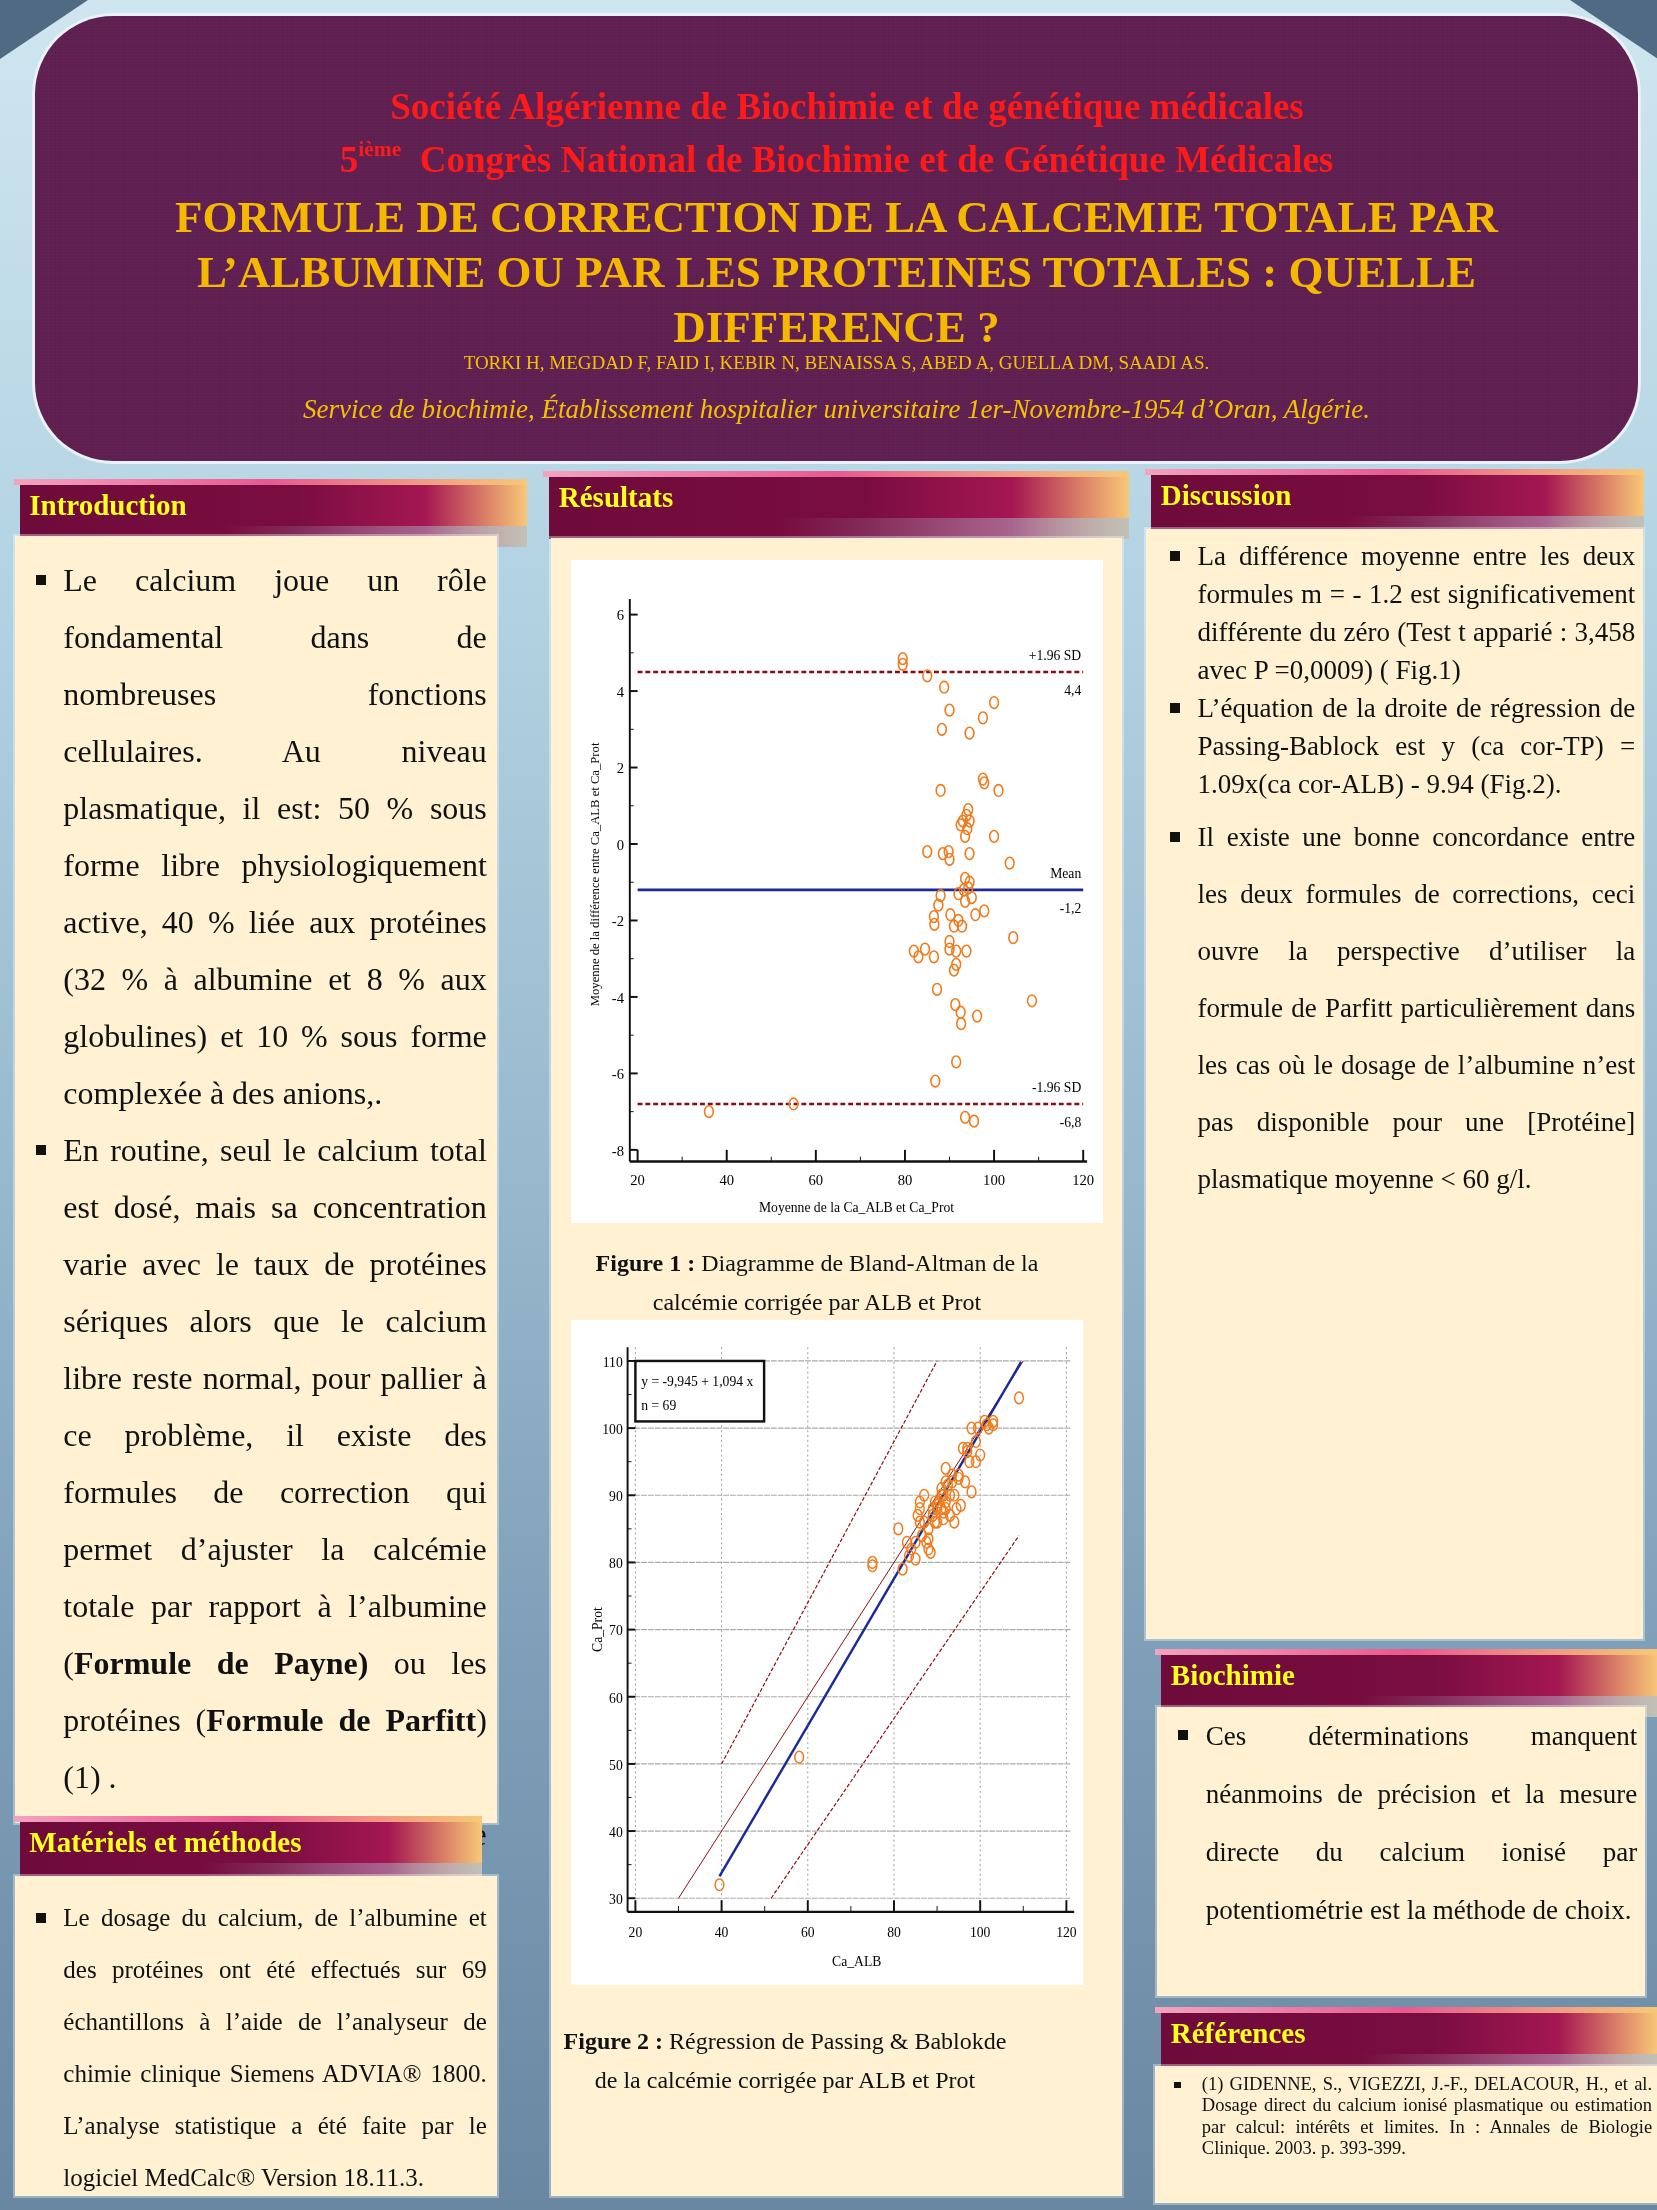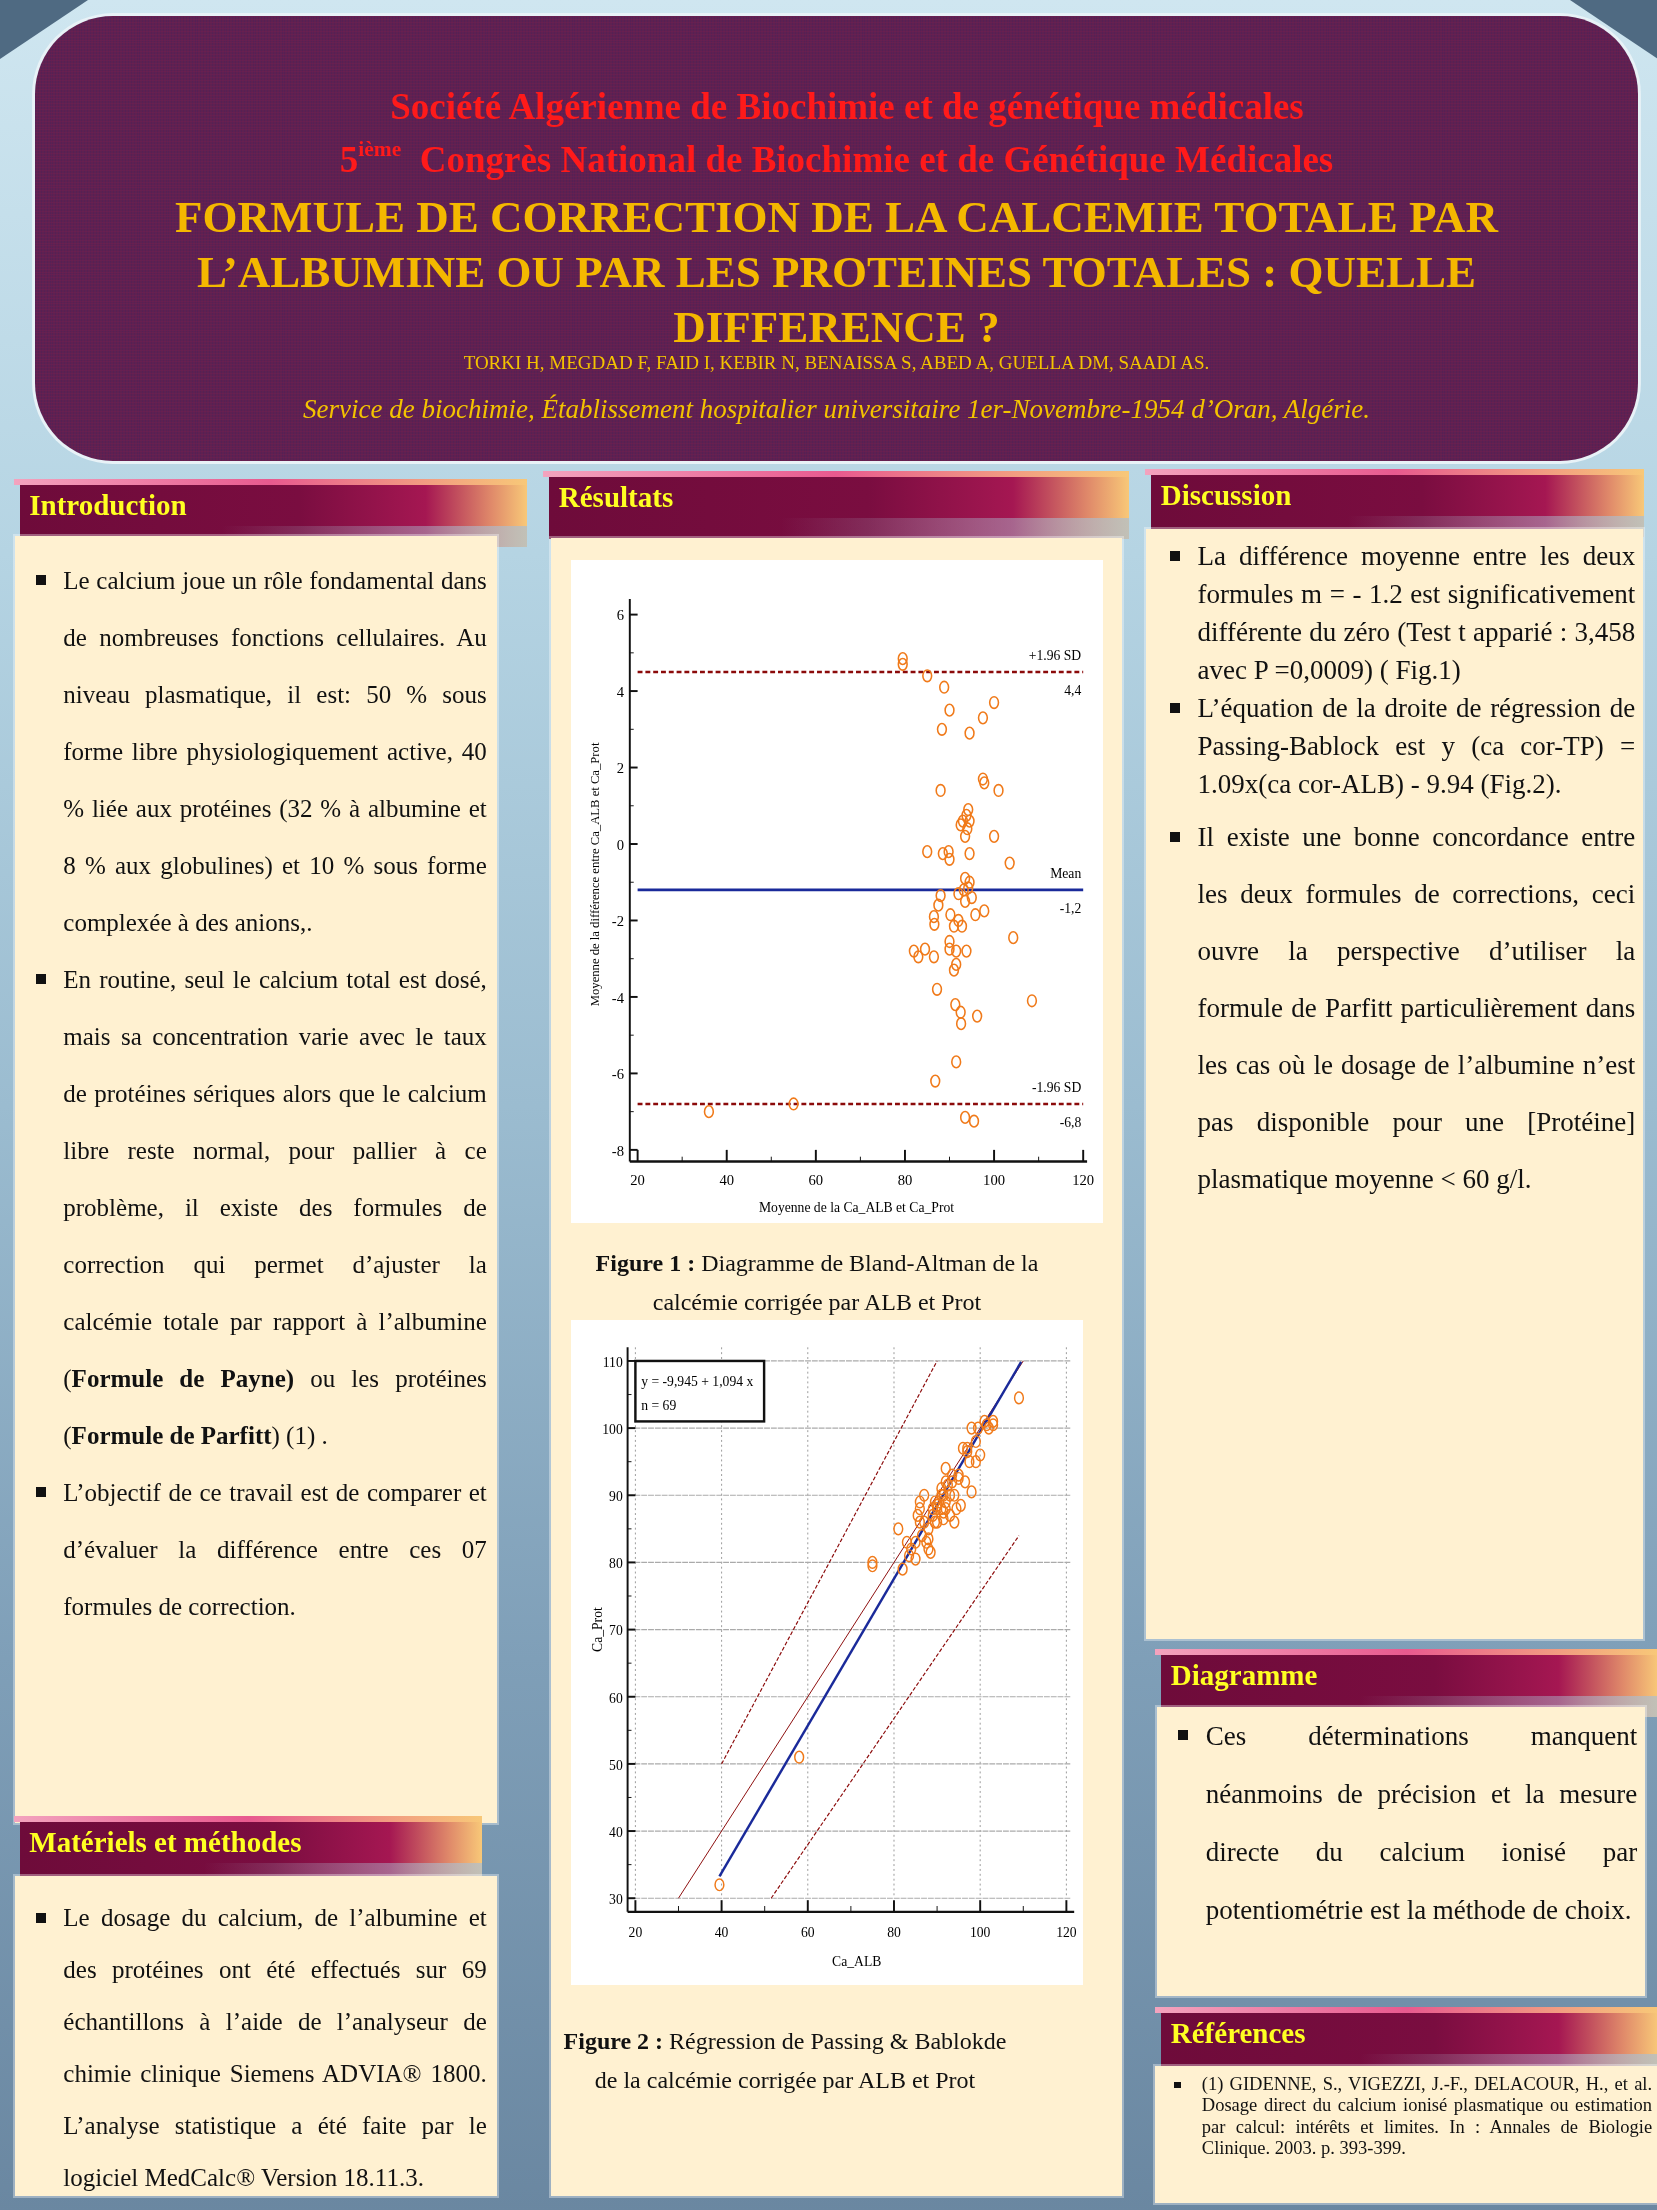--- a/index.html
+++ b/index.html
@@ -25,21 +25,21 @@
     background:linear-gradient(90deg,#f3a3be 0%,#e85a8f 50%,#f8c878 100%);}
   .sec-head::after{content:"";position:absolute;left:40%;right:0;bottom:0;height:21.5px;
     background:linear-gradient(90deg,rgba(120,140,170,0) 0%,rgba(170,190,210,.7) 100%);}
   .sec-title{position:absolute;left:9.8px;top:5.9px;color:#ffff22;font-weight:bold;font-size:29px;line-height:1;z-index:2;}
 
   .panel{position:absolute;background:#fff1d1;box-sizing:border-box;box-shadow:0 0 0 2px rgba(255,255,255,.35);}
   .blist{margin:0;padding:0;list-style:none;}
   .blist li{position:relative;padding-left:37px;text-align:justify;}
   .blist li::before{content:"";position:absolute;left:9.8px;width:9.8px;height:9.8px;background:#111;}
 
-  .intro-list li{font-size:25px;line-height:57px;}
+  .intro-list li{font-size:32px;line-height:57px;}
   .intro-list li::before{top:23.4px;}
   .mm-list li{font-size:25px;line-height:52px;}
   .mm-list li::before{top:21.5px;}
   .disc-list li{font-size:27px;line-height:38px;}
   .disc-list li::before{top:14.6px;}
   .disc-list li.wide{line-height:57px;}
   .disc-list li.wide::before{top:23.4px;}
   .conc-list li{font-size:27px;line-height:58px;}
   .conc-list li::before{top:23.4px;}
   .ref-list li{font-size:18.5px;line-height:21.5px;padding-left:39px;}
@@ -369,21 +369,21 @@
 </div>
 <div class="panel" style="left:1146px;top:529px;width:497px;height:1110px;padding:7.8px 7.8px 0 14.6px;">
   <ul class="blist disc-list">
     <li>La différence moyenne entre les deux formules m = - 1.2 est significativement différente du zéro (Test t apparié : 3,458 avec P =0,0009) ( Fig.1)</li>
     <li>L’équation de la droite de régression de Passing-Bablock est y (ca cor-TP) = 1.09x(ca cor-ALB) - 9.94 (Fig.2).</li>
     <li class="wide" style="margin-top:5.9px;">Il existe une bonne concordance entre les deux formules de corrections, ceci ouvre la perspective d’utiliser la formule de Parfitt particulièrement dans les cas où le dosage de l’albumine n’est pas disponible pour une [Protéine]  plasmatique moyenne &lt; 60 g/l.</li>
   </ul>
 </div>
 
 <div class="sec-head" style="left:1161px;top:1655px;width:497px;">
-  <span class="sec-title">Diagramme</span>
+  <span class="sec-title">Biochimie</span>
 </div>
 <div class="panel" style="left:1157px;top:1707px;width:488px;height:289px;padding:0 7.8px 0 11.7px;">
   <ul class="blist conc-list">
     <li>Ces déterminations manquent néanmoins de précision et la mesure directe du calcium ionisé par potentiométrie est la méthode de choix.</li>
   </ul>
 </div>
 
 <div class="sec-head" style="left:1161px;top:2013px;width:497px;">
   <span class="sec-title">Références</span>
 </div>

